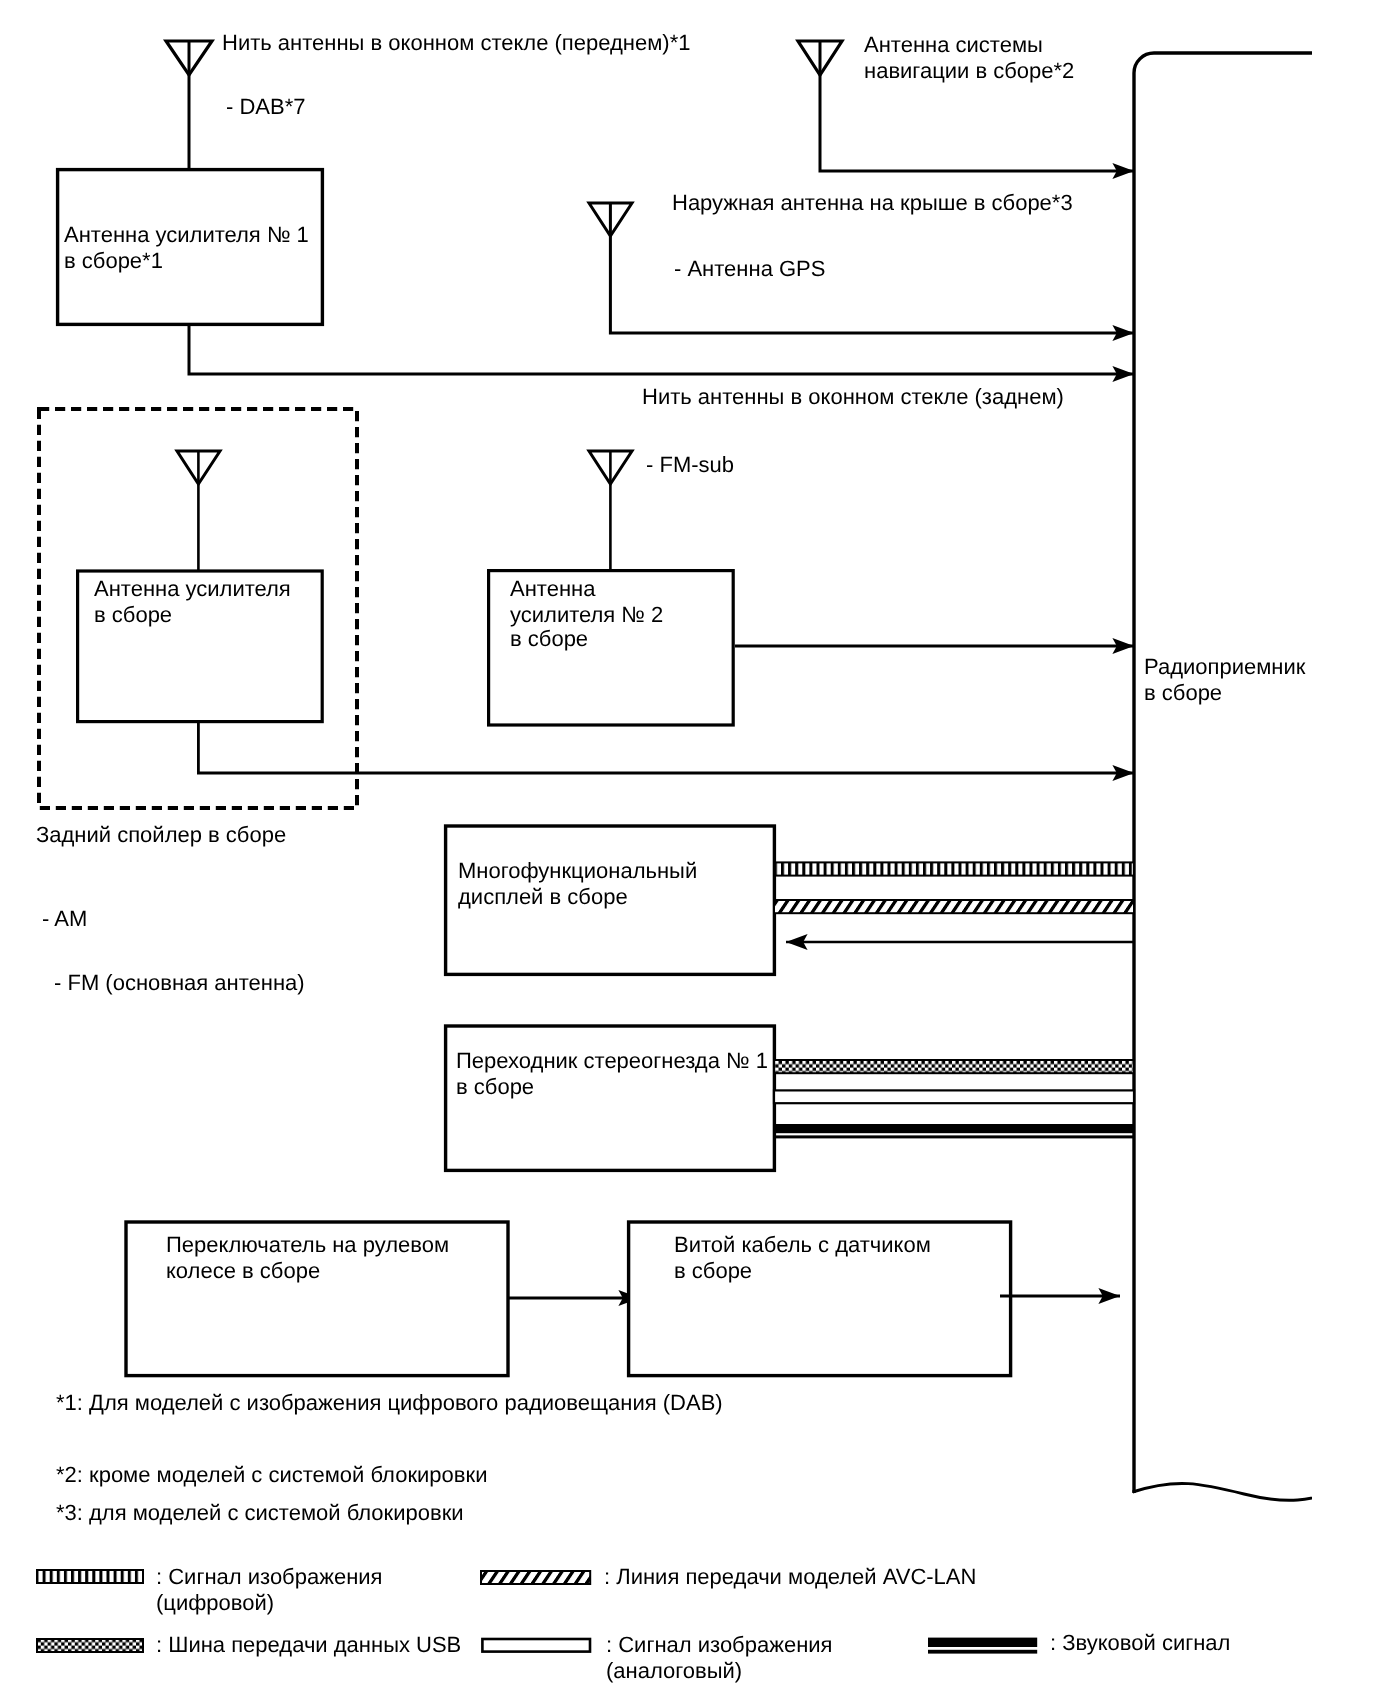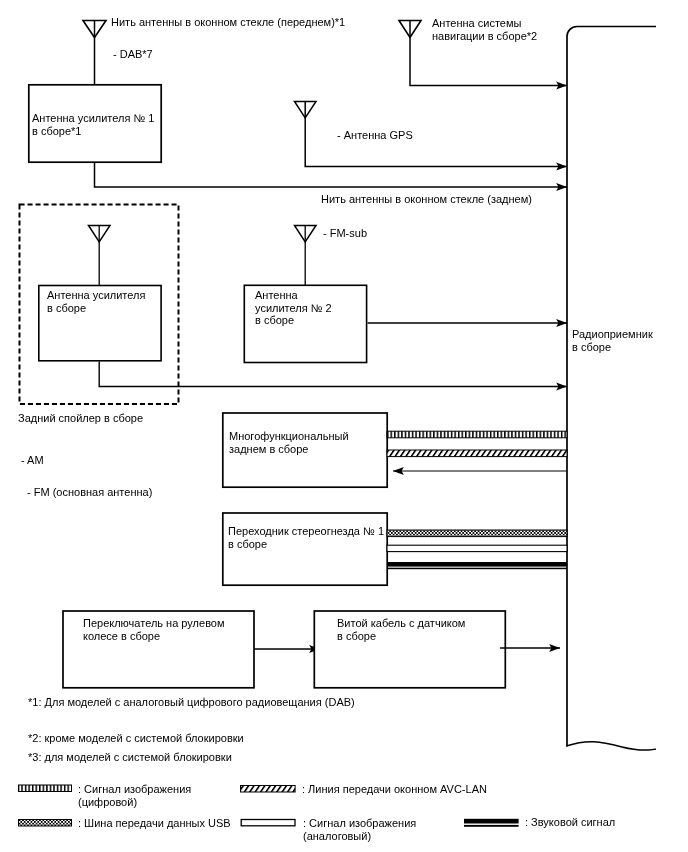--- a/index.html
+++ b/index.html
@@ -122,35 +122,36 @@
   <g>
     <rect x="464" y="818.8" width="54.6" height="4.7" fill="#000"></rect>
     <rect x="464" y="824.9" width="54.6" height="1.9" fill="#000"></rect>
   </g>
 </svg>
 
 <div class="lbl" style="left:111px;top:16px;">Нить антенны в оконном стекле (переднем)*1</div>
 <div class="lbl" style="left:113px;top:48px;">- DAB*7</div>
 <div class="lbl" style="left:32px;top:88px;margin-top:24px;"><span>Антенна усилителя № 1</span><br><span>в сборе*1</span></div>
 <div class="lbl" style="left:432px;top:17px;"><span>Антенна системы</span><br><span>навигации в сборе*2</span></div>
+<div class="lbl" style="left:336px;top:96px;">Наружная антенна на крыше в сборе*3</div>
 <div class="lbl" style="left:337px;top:129px;">- Антенна GPS</div>
 <div class="lbl" style="left:321px;top:193px;">Нить антенны в оконном стекле (заднем)</div>
 <div class="lbl" style="left:323px;top:227px;">- FM-sub</div>
 <div class="lbl" style="left:47px;top:289px;"><span>Антенна усилителя</span><br><span>в сборе</span></div>
 <div class="lbl" style="left:255px;top:289px;"><span>Антенна</span><br><span>усилителя № 2</span><br><span>в сборе</span></div>
 <div class="lbl" style="left:572px;top:328px;"><span>Радиоприемник</span><br><span>в сборе</span></div>
 <div class="lbl" style="left:18px;top:412px;">Задний спойлер в сборе</div>
 <div class="lbl" style="left:21px;top:454px;">- AM</div>
 <div class="lbl" style="left:27px;top:486px;">- FM (основная антенна)</div>
-<div class="lbl" style="left:229px;top:430px;"><span>Многофункциональный</span><br><span>заднем в сборе</span></div>
+<div class="lbl" style="left:229px;top:430px;"><span>Многофункциональный</span><br><span>дисплей в сборе</span></div>
 <div class="lbl" style="left:228px;top:525px;"><span>Переходник стереогнезда № 1</span><br><span>в сборе</span></div>
 <div class="lbl" style="left:83px;top:617px;"><span>Переключатель на рулевом</span><br><span>колесе в сборе</span></div>
 <div class="lbl" style="left:337px;top:617px;"><span>Витой кабель с датчиком</span><br><span>в сборе</span></div>
-<div class="lbl" style="left:28px;top:696px;">*1: Для моделей с аналоговый цифрового радиовещания (DAB)</div>
+<div class="lbl" style="left:28px;top:696px;">*1: Для моделей с изображения цифрового радиовещания (DAB)</div>
 <div class="lbl" style="left:28px;top:732px;">*2: кроме моделей с системой блокировки</div>
 <div class="lbl" style="left:28px;top:751px;">*3: для моделей с системой блокировки</div>
 
 <div class="lbl" style="left:78px;top:783px;"><span>: Сигнал изображения</span><br><span style="margin-left:0px;text-align:right;">(цифровой)</span></div>
-<div class="lbl" style="left:302px;top:783px;">: Линия передачи оконном AVC-LAN</div>
+<div class="lbl" style="left:302px;top:783px;">: Линия передачи моделей AVC-LAN</div>
 <div class="lbl" style="left:78px;top:817px;">: Шина передачи данных USB</div>
 <div class="lbl" style="left:303px;top:817px;"><span>: Сигнал изображения</span><br><span style="margin-left:0px;">(аналоговый)</span></div>
 <div class="lbl" style="left:525px;top:816px;">: Звуковой сигнал</div>
 </div>
 
 </body></html>

